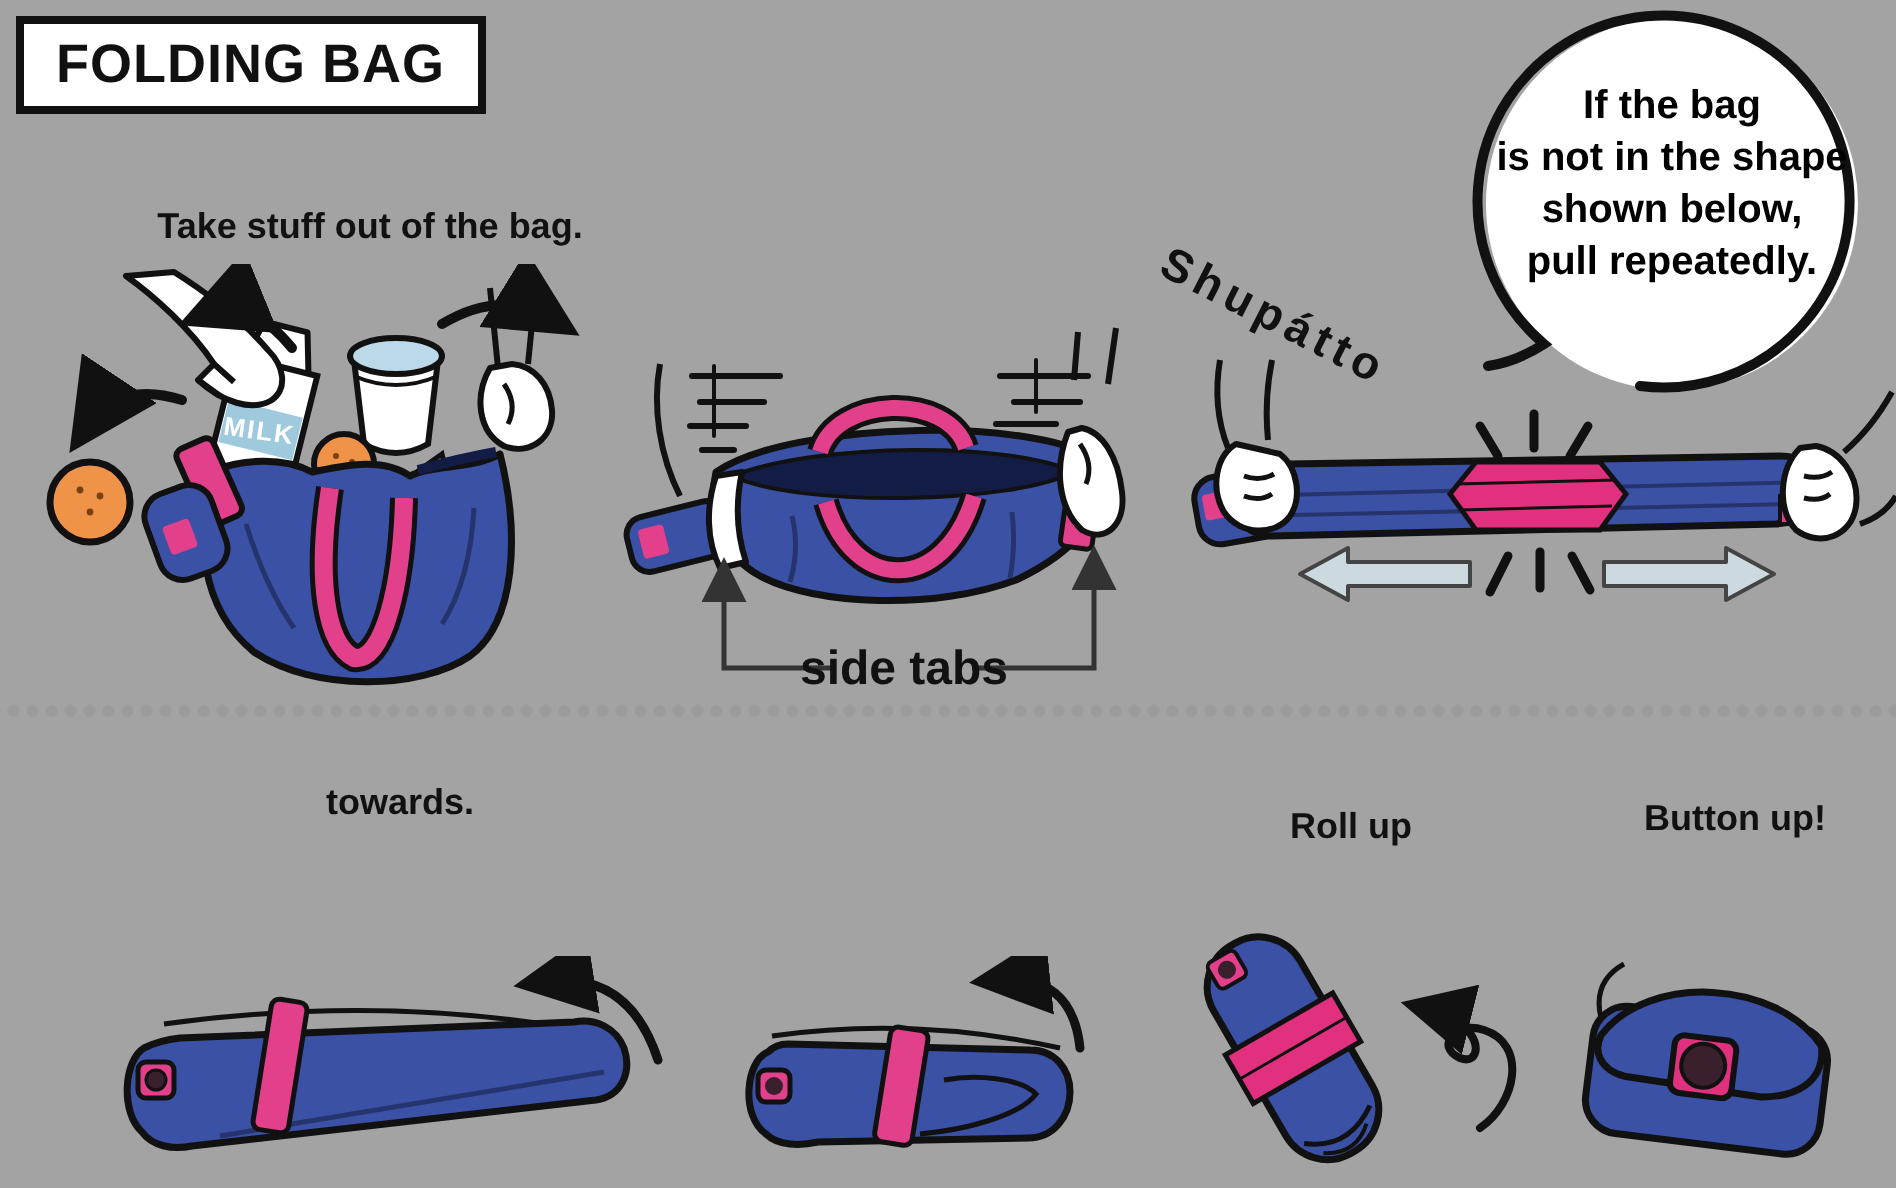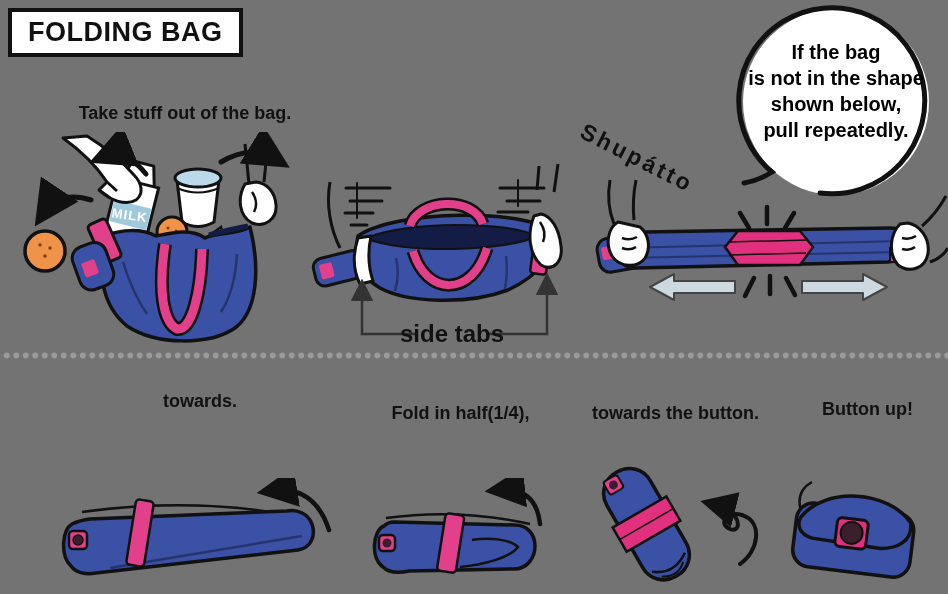--- a/index.html
+++ b/index.html
@@ -1,17 +1,17 @@
 <!DOCTYPE html>
 <html><head>
 <meta charset="utf-8">
 <style>
   html,body{margin:0;padding:0;background:#fff;}
   .canvas{
-    position:relative;width:948px;height:594px;background:#737373;overflow:hidden;
+    position:relative;width:948px;height:594px;background:#a3a3a3;overflow:hidden;
     font-family:"Liberation Sans",sans-serif;color:#111;
   }
   .abs{position:absolute;}
   .title-box{
     position:absolute;left:8px;top:8px;border:4px solid #111;
     padding:5px 16px;font-size:27px;font-weight:700;letter-spacing:.5px;background:#fff;
   }
   .cap{position:absolute;font-weight:700;font-size:18px;line-height:27px;text-align:center;white-space:nowrap;}
   .cap span{display:block;}
   .shupatto{
@@ -209,24 +209,23 @@
       <polygon points="210,103 271,103 271,96 295,109 271,122 271,115 210,115"></polygon>
     </g>
   </svg>
 
   <div class="dots"></div>
 
   <div class="cap" style="left:50px;top:388px;width:300px;">
     <span>towards.</span>
   </div>
   <div class="cap" style="left:348px;top:400px;width:225px;">
-    <span>Fold in half(1/4),</span>
   </div>
   <div class="cap" style="left:558px;top:400px;width:235px;">
-    <span>towards the button.</span>
+    <span>Roll up</span>
   </div>
   <div class="cap" style="left:795px;top:396px;width:145px;">
     <span>Button up!</span>
   </div>
 
   <svg class="abs" style="left:48px;top:478px;" width="295" height="112" viewBox="0 0 295 112">
     <defs>
       <marker id="ahb1" markerWidth="9" markerHeight="9" refX="6" refY="4.5" orient="auto">
         <path d="M0,0 L9,4.5 L0,9 Z" fill="#111"></path>
       </marker>

